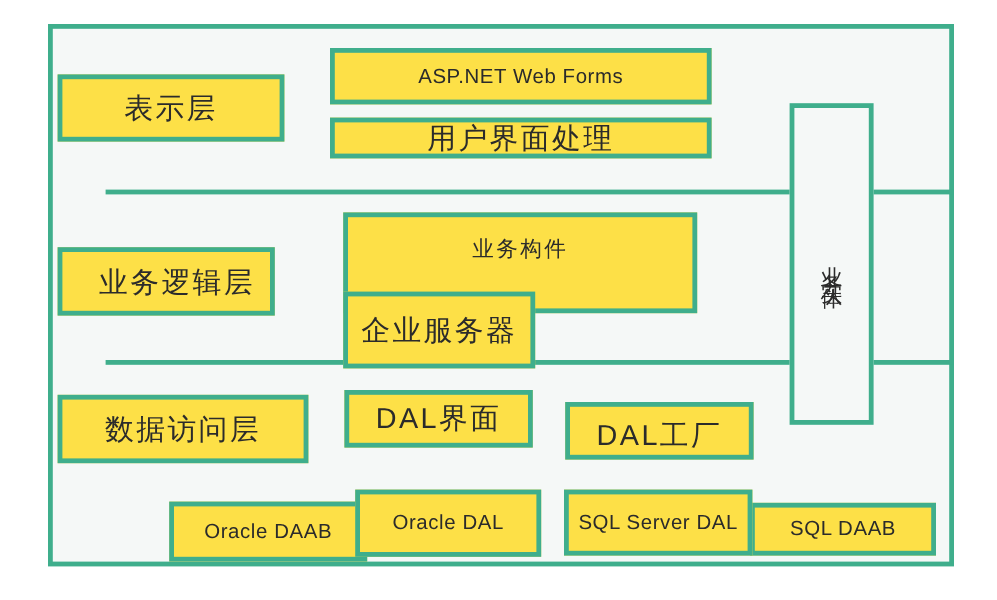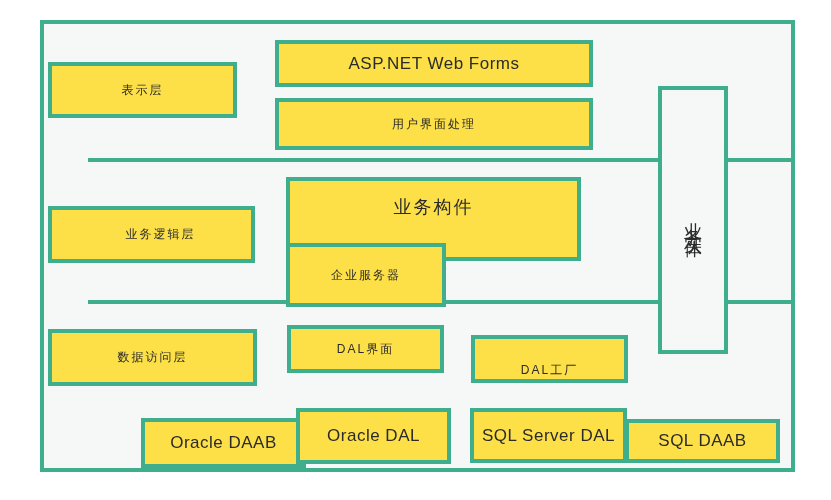--- a/index.html
+++ b/index.html
@@ -37,21 +37,21 @@
     border: 4px solid #3fae8c;
     box-sizing: border-box;
     display: flex;
     align-items: center;
     justify-content: center;
     color: #2b2b2b;
     font-size: 17px;
     letter-spacing: 0.5px;
     white-space: nowrap;
   }
-  .box.cjk { font-size: 12px; letter-spacing: 2px; }
+  .box.cjk { font-size: 24px; letter-spacing: 2px; }
 
   
   .divider {
     position: absolute;
     height: 4px;
     background: #3fae8c;
   }
 
   
   .entity-box {
@@ -123,28 +123,28 @@
   <div class="outer-frame"></div>
 
   <div class="box cjk" style="left:48px; top:62px; width:189px; height:56px;">
     <span>表示层</span>
   </div>
 
   <div class="box" style="left:275px; top:40px; width:318px; height:47px;">
     <span>ASP.NET Web Forms</span>
   </div>
 
-  <div class="box cjk" style="left:275px; top:98px; width:318px; height:52px;">
+  <div class="box cjk" style="left:275px; top:98px; width:318px; height:34px;">
     <span>用户界面处理</span>
   </div>
 
   <div class="divider" style="left:88px; top:158px; width:572px;"></div>
   <div class="divider" style="left:726px; top:158px; width:69px;"></div>
 
-  <div class="box cjk" style="left:48px; top:206px; width:207px; height:57px;padding-left:18px;">
+  <div class="box cjk" style="left:48px; top:206px; width:181px; height:57px;padding-left:18px;">
     <span>业务逻辑层</span>
   </div>
 
   <div class="box bc-outer" style="">
     <div class="bc-outer-label">业务构件</div>
   </div>
 
   <div class="box cjk bc-inner">
     <span>企业服务器</span>
   </div>

